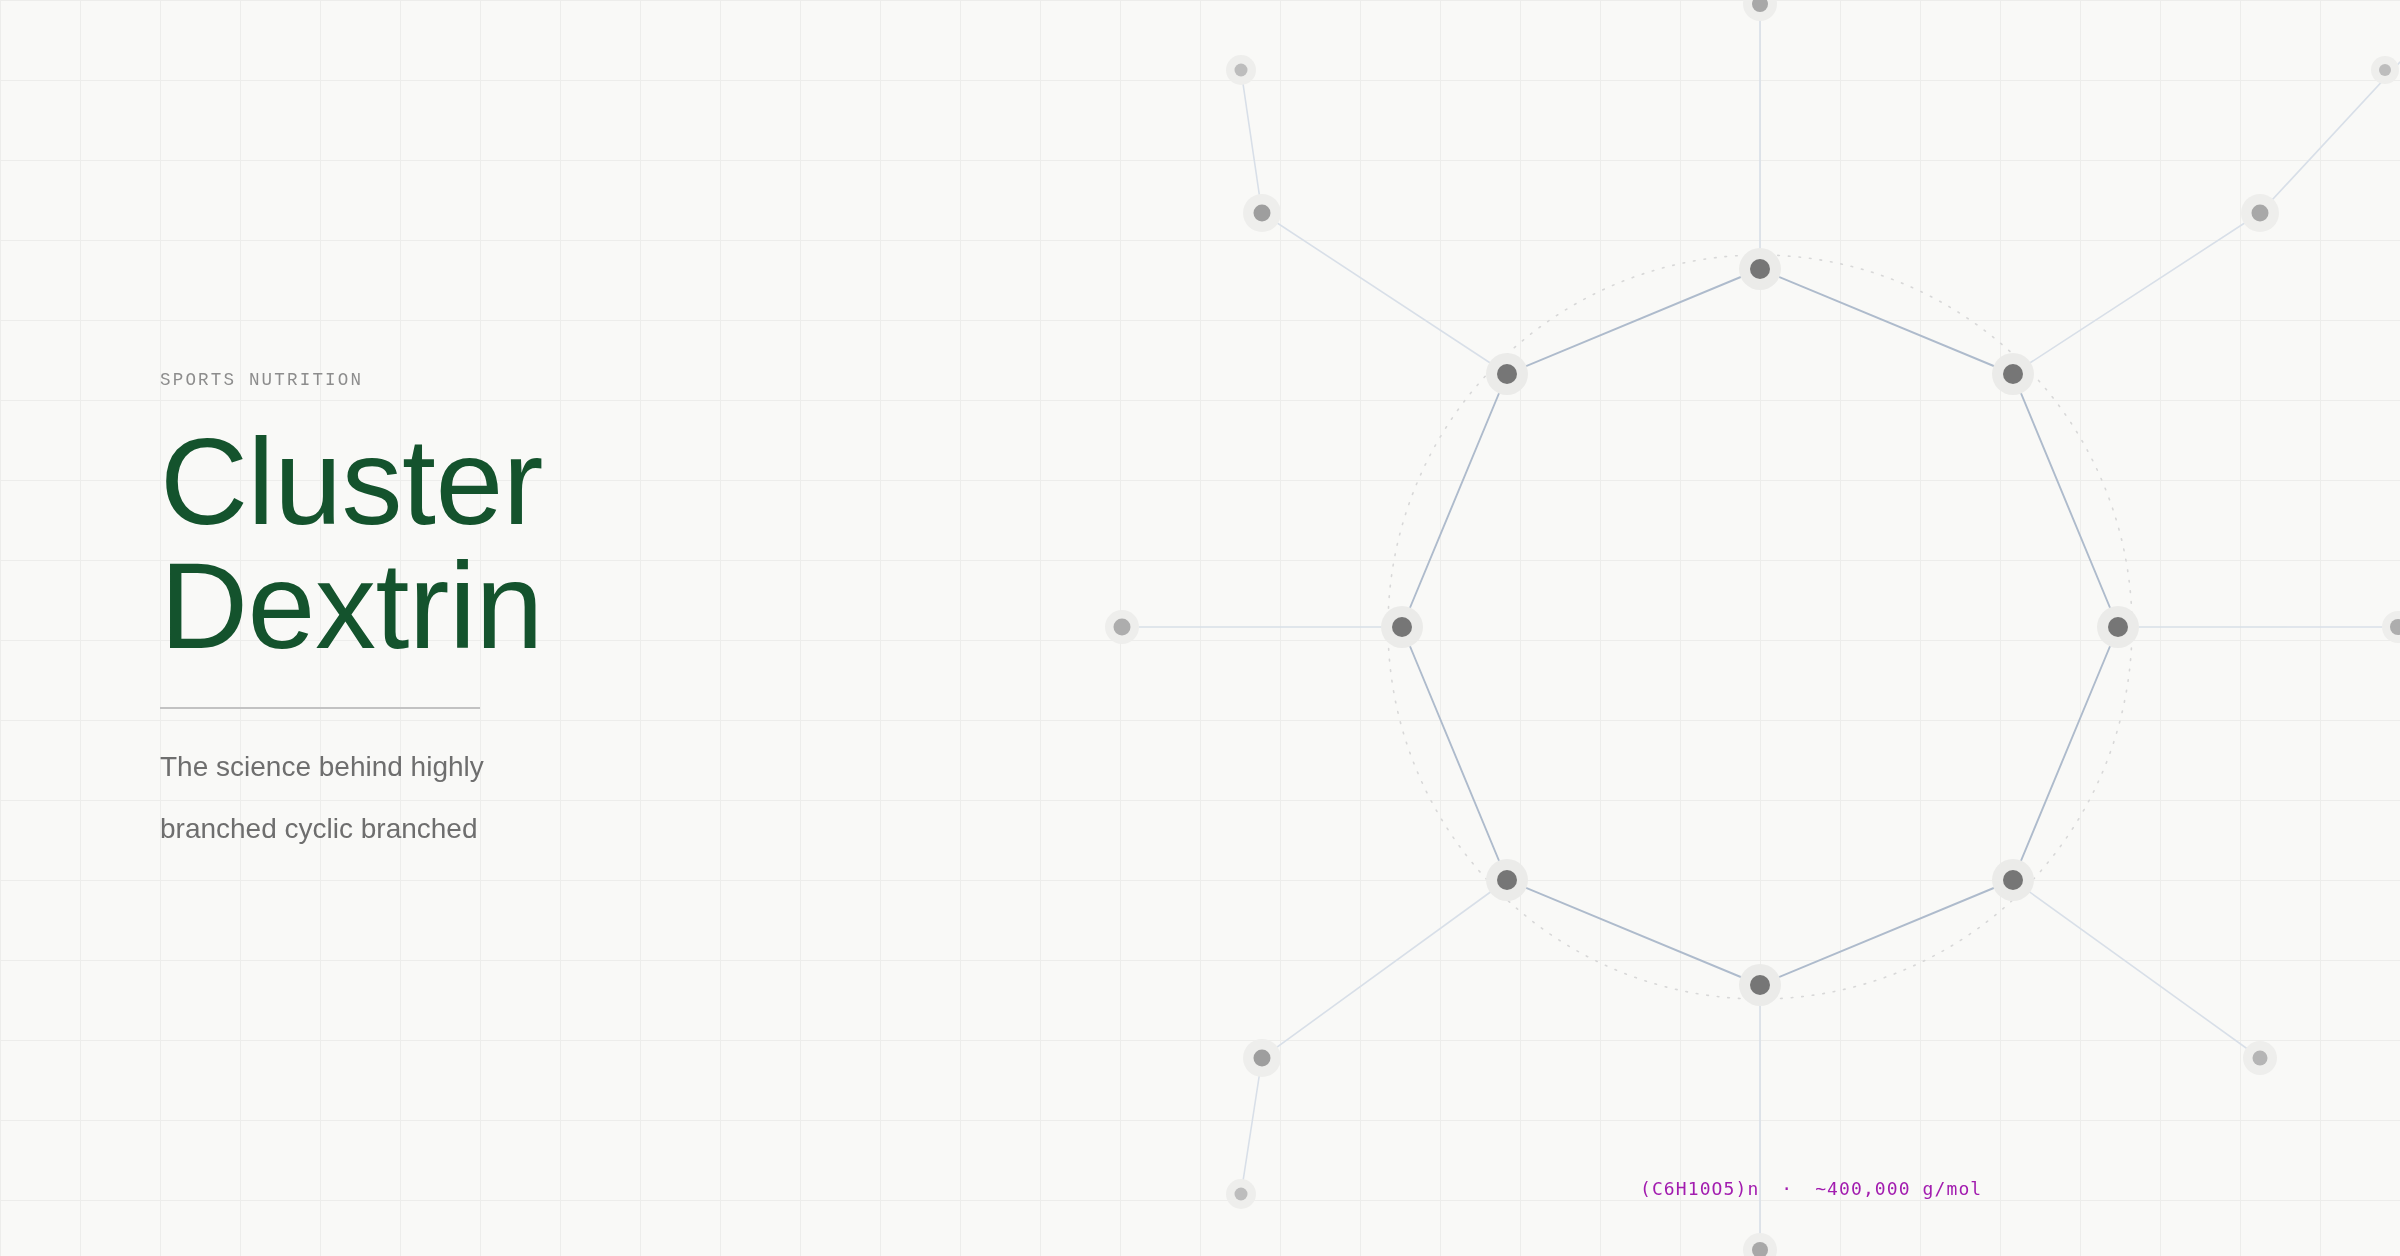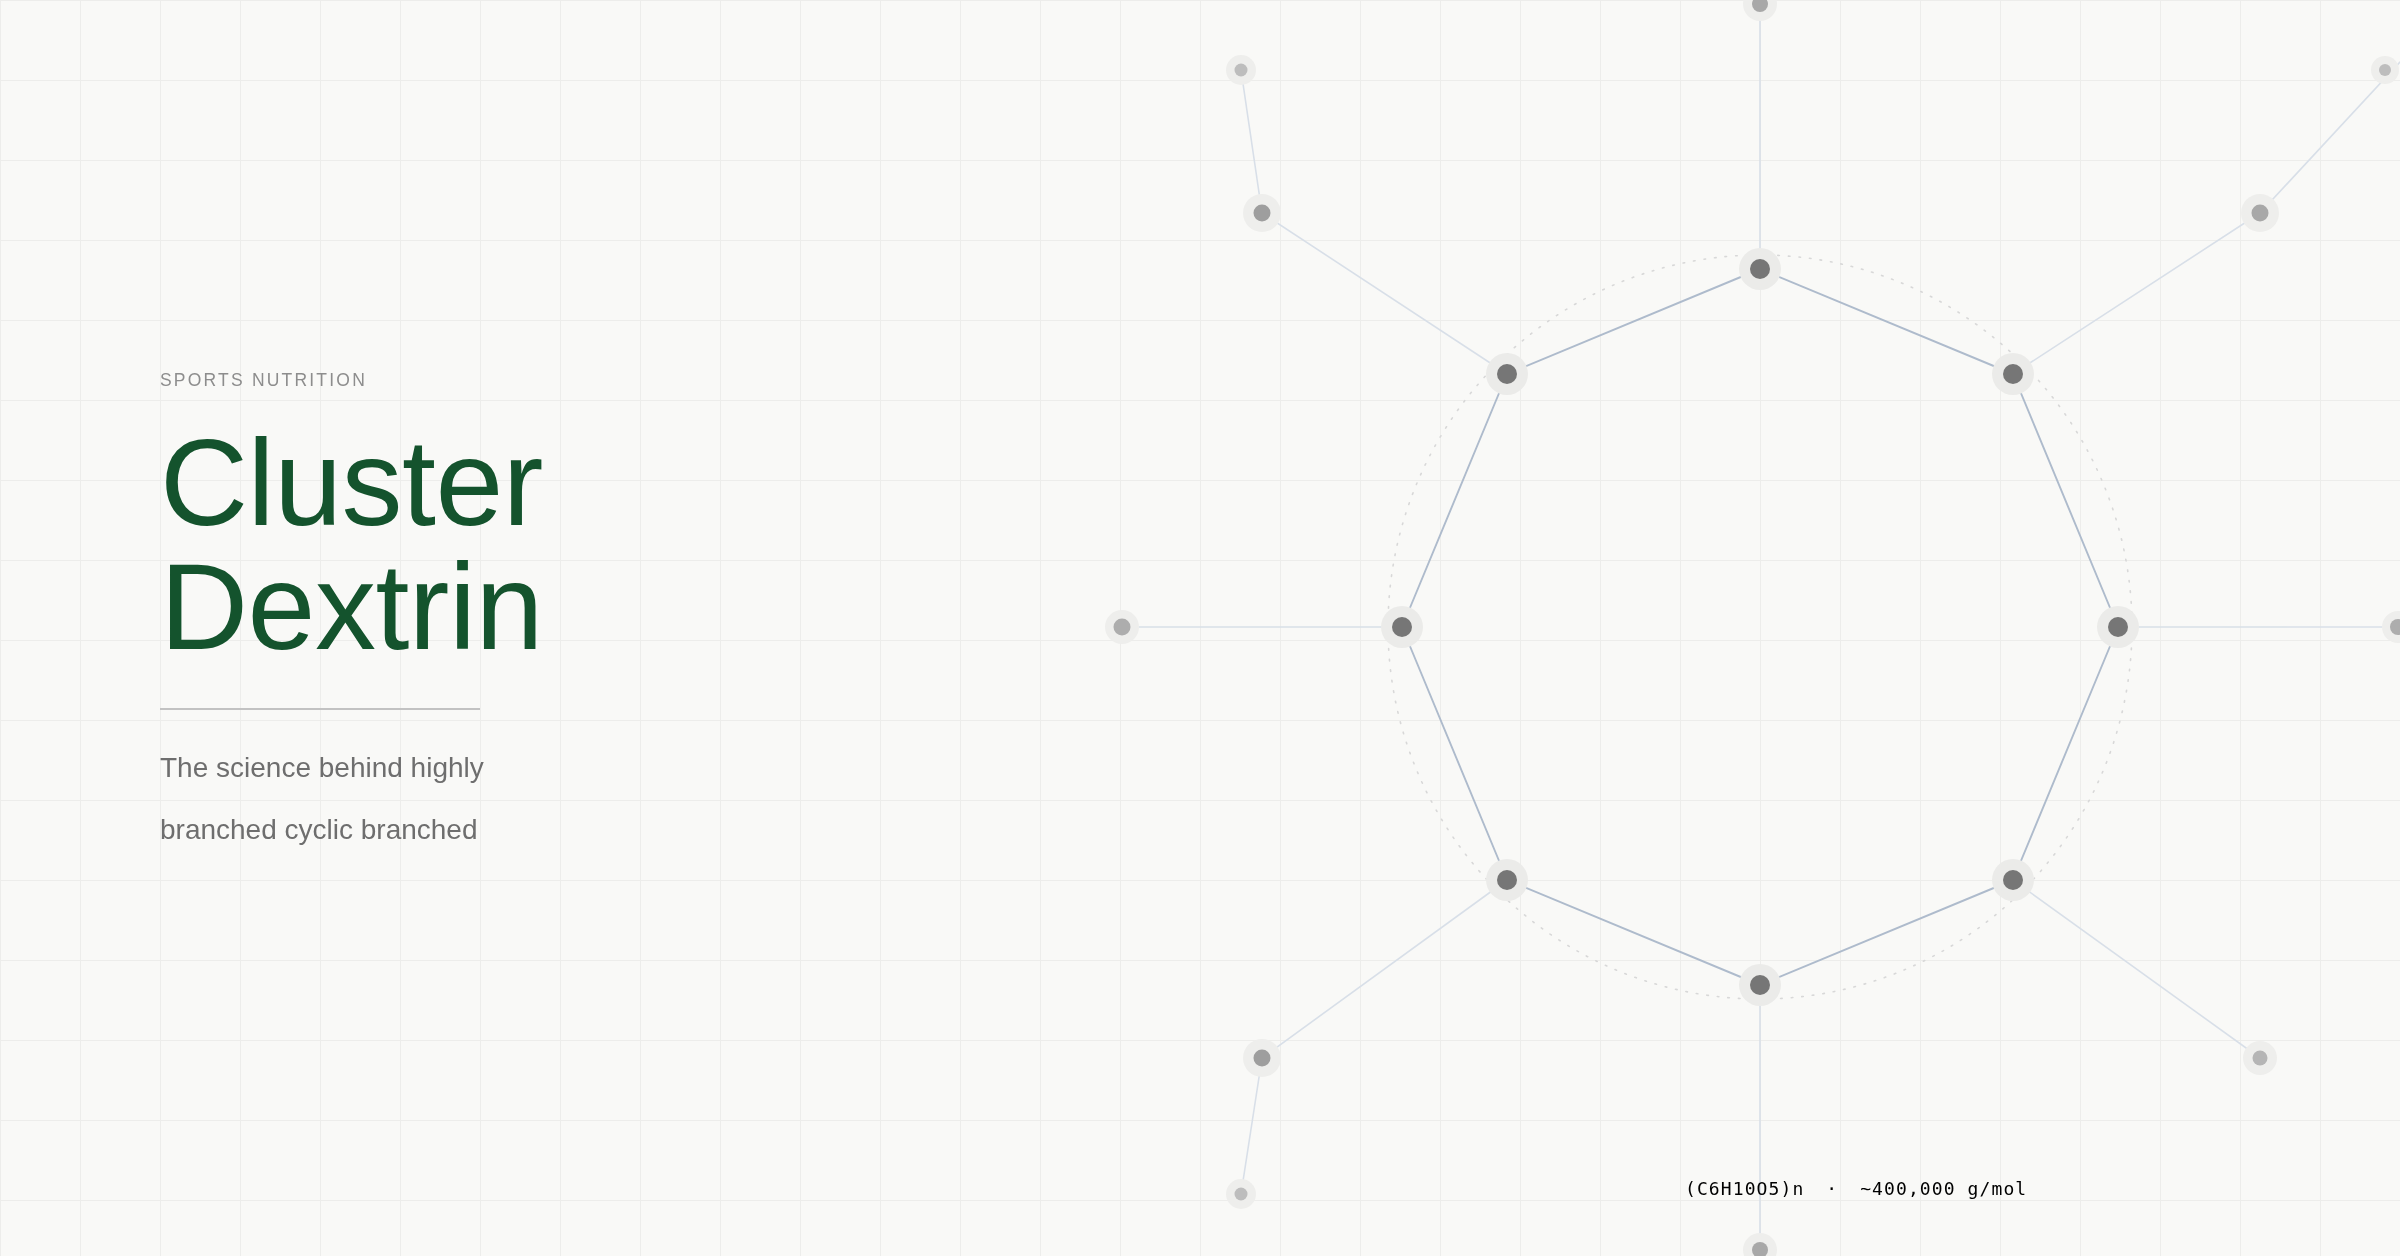--- a/index.html
+++ b/index.html
@@ -32,21 +32,21 @@
     width:2400px; height:1256px;
     pointer-events:none;
   }
   
   #text-block {
     position:absolute;
     left:160px; top:370px;
     width:700px;
   }
   #eyebrow {
-    font-family:Liberation Sans, sans-serif;
+    font-family:Liberation Mono, monospace;
     font-size:17.5px;
     letter-spacing:2.2px;
     color:#8d8d8d;
     font-weight:400;
     white-space:nowrap;
   }
   #title {
     margin-top:30px;
     font-family:Liberation Sans, sans-serif;
     font-size:122px;
@@ -71,23 +71,22 @@
     max-width:460px;
   }
   #subtitle .line { display:block;margin-top:22px; }
   
   #formula {
     position:absolute;
     left:1640px; top:1178px;
     font-family:"DejaVu Sans Mono", monospace;
     font-size:18px;
     letter-spacing:1.1px;
-    color:#000000;
+    color:#a21caf;
     white-space:nowrap;
-    margin-left:45px;
   }
   #formula .sep { padding:0 10px; }
 </style>
 </head>
 <body>
 
 <div id="stage">
 
   <div id="grid"></div>
 

